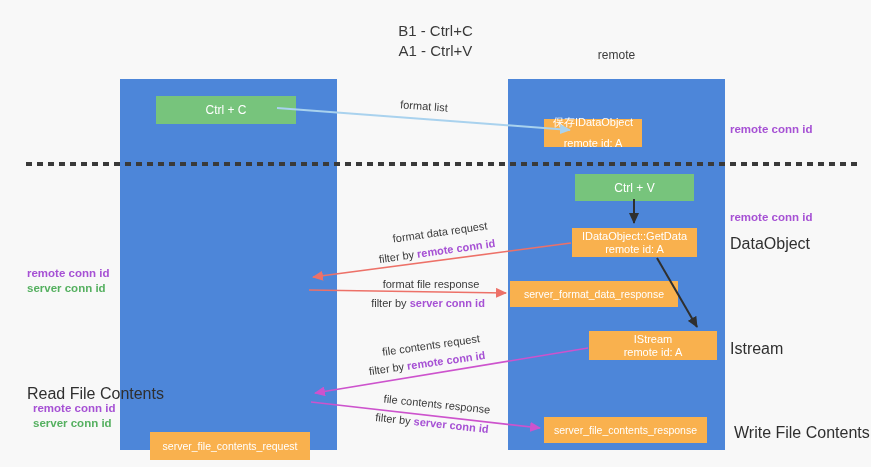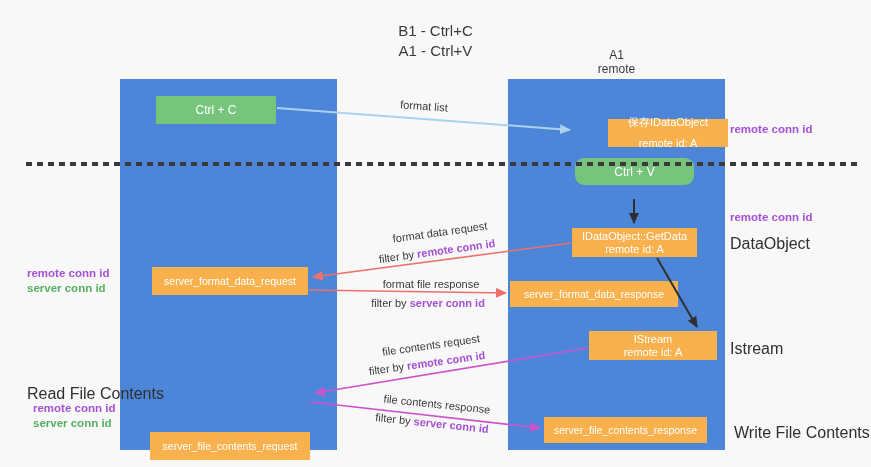--- a/index.html
+++ b/index.html
@@ -38,48 +38,44 @@
 <body>
 
 <div class="canvas">
 
   <div class="title">
     <div>B1 - Ctrl+C</div>
     <div>A1 - Ctrl+V</div>
   </div>
 
   <div class="lane-header" style="left:508px;">
-    <div>A1</div>
     <div>remote</div>
   </div>
 
   <div class="lane left"></div>
   <div class="lane right"></div>
 
-  <div class="node green" style="left:156px; top:96px; width:120px; height:28px;">
+  <div class="node green" style="left:156px; top:96px; width:140px; height:28px;">
     <div>Ctrl + C</div>
   </div>
 
-  <div class="node orange" style="left:608px; top:119px; width:120px; height:28px;gap:8px;">
+  <div class="node orange" style="left:544px; top:119px; width:98px; height:28px;gap:8px;">
     <div>保存IDataObject</div>
     <div>remote id: A</div>
   </div>
 
-  <div class="node green" style="left:575px; top:158px; width:119px; height:27px;border-radius:9px;">
+  <div class="node green" style="left:575px; top:174px; width:119px; height:27px;">
     <div>Ctrl + V</div>
   </div>
 
   <div class="node orange" style="left:572px; top:228px; width:125px; height:29px;">
     <div>IDataObject::GetData</div>
     <div>remote id: A</div>
   </div>
 
-  <div class="node orange longlbl" style="left:152px; top:267px; width:156px; height:28px;">
-    <div>server_format_data_request</div>
-  </div>
 
   <div class="node orange longlbl" style="left:510px; top:281px; width:168px; height:26px;">
     <div>server_format_data_response</div>
   </div>
 
   <div class="node orange" style="left:589px; top:331px; width:128px; height:29px;">
     <div>IStream</div>
     <div>remote id: A</div>
   </div>
 

